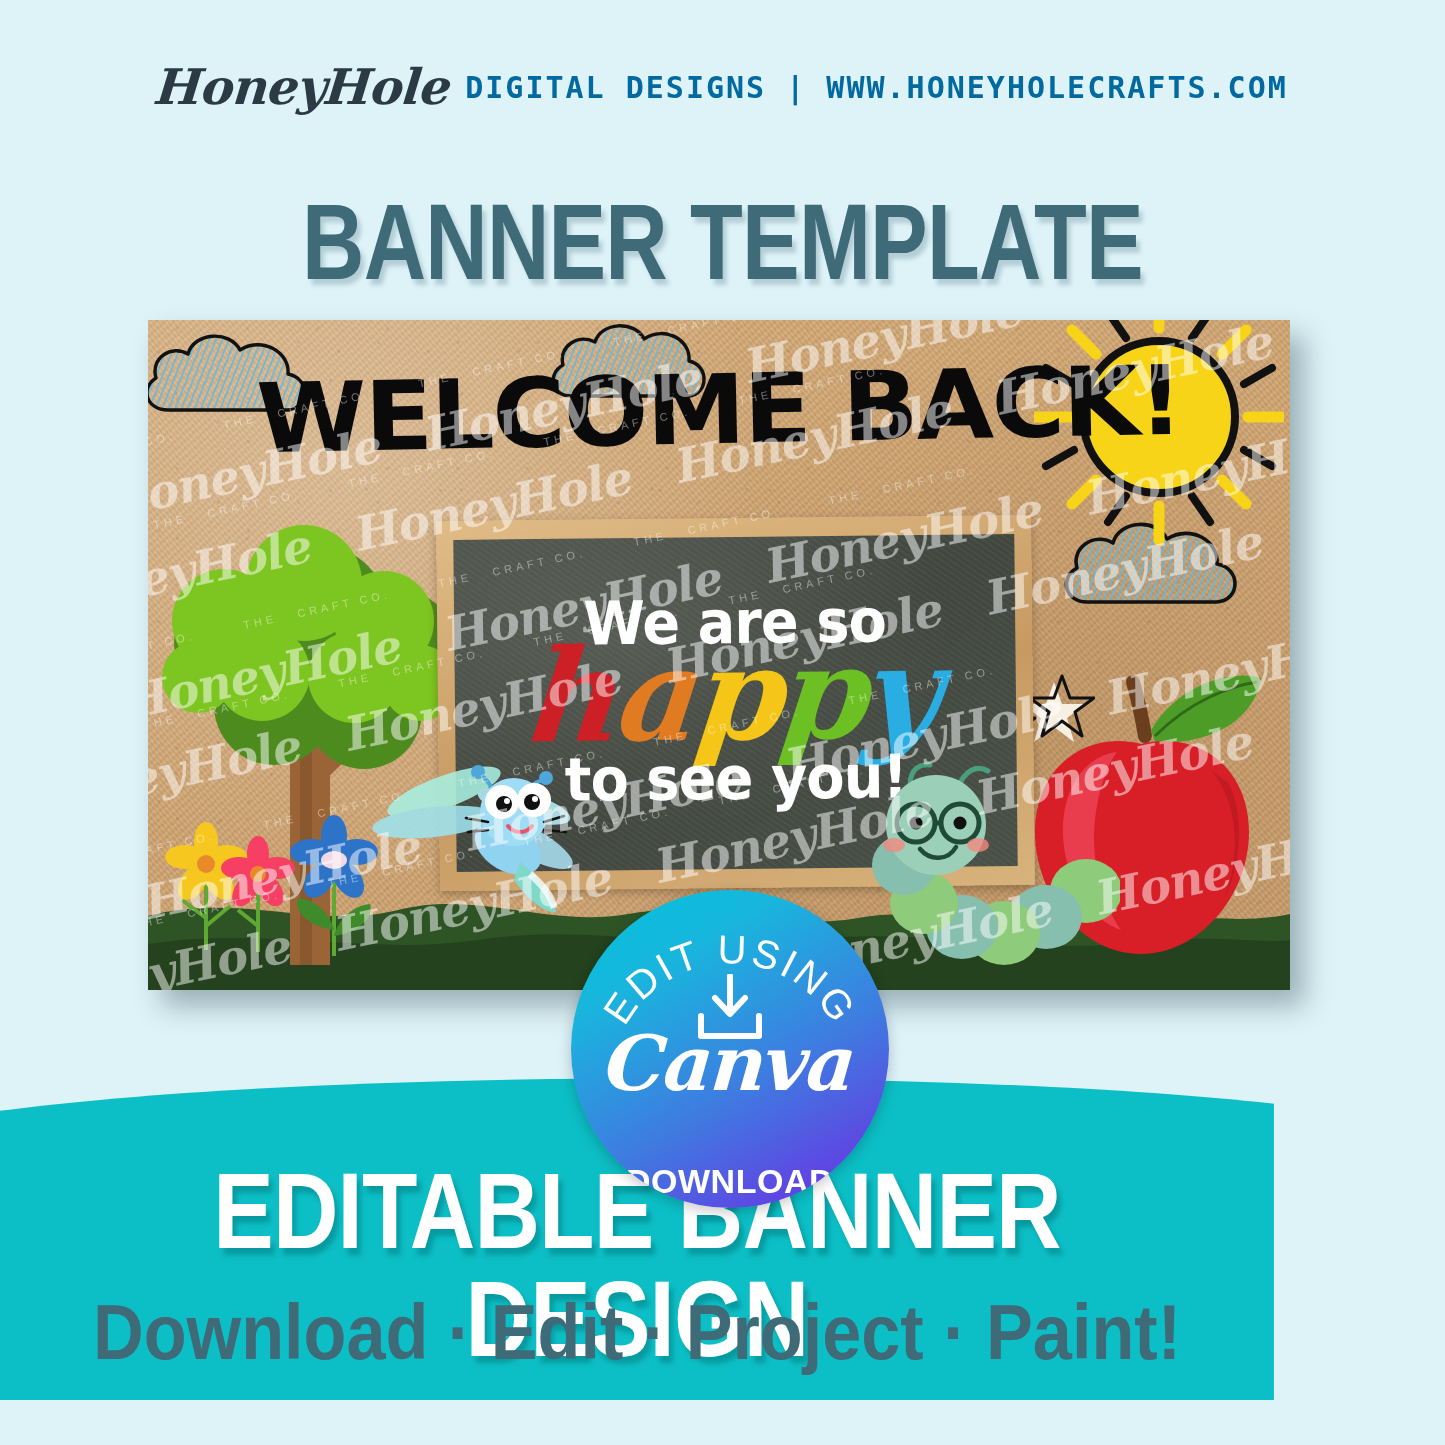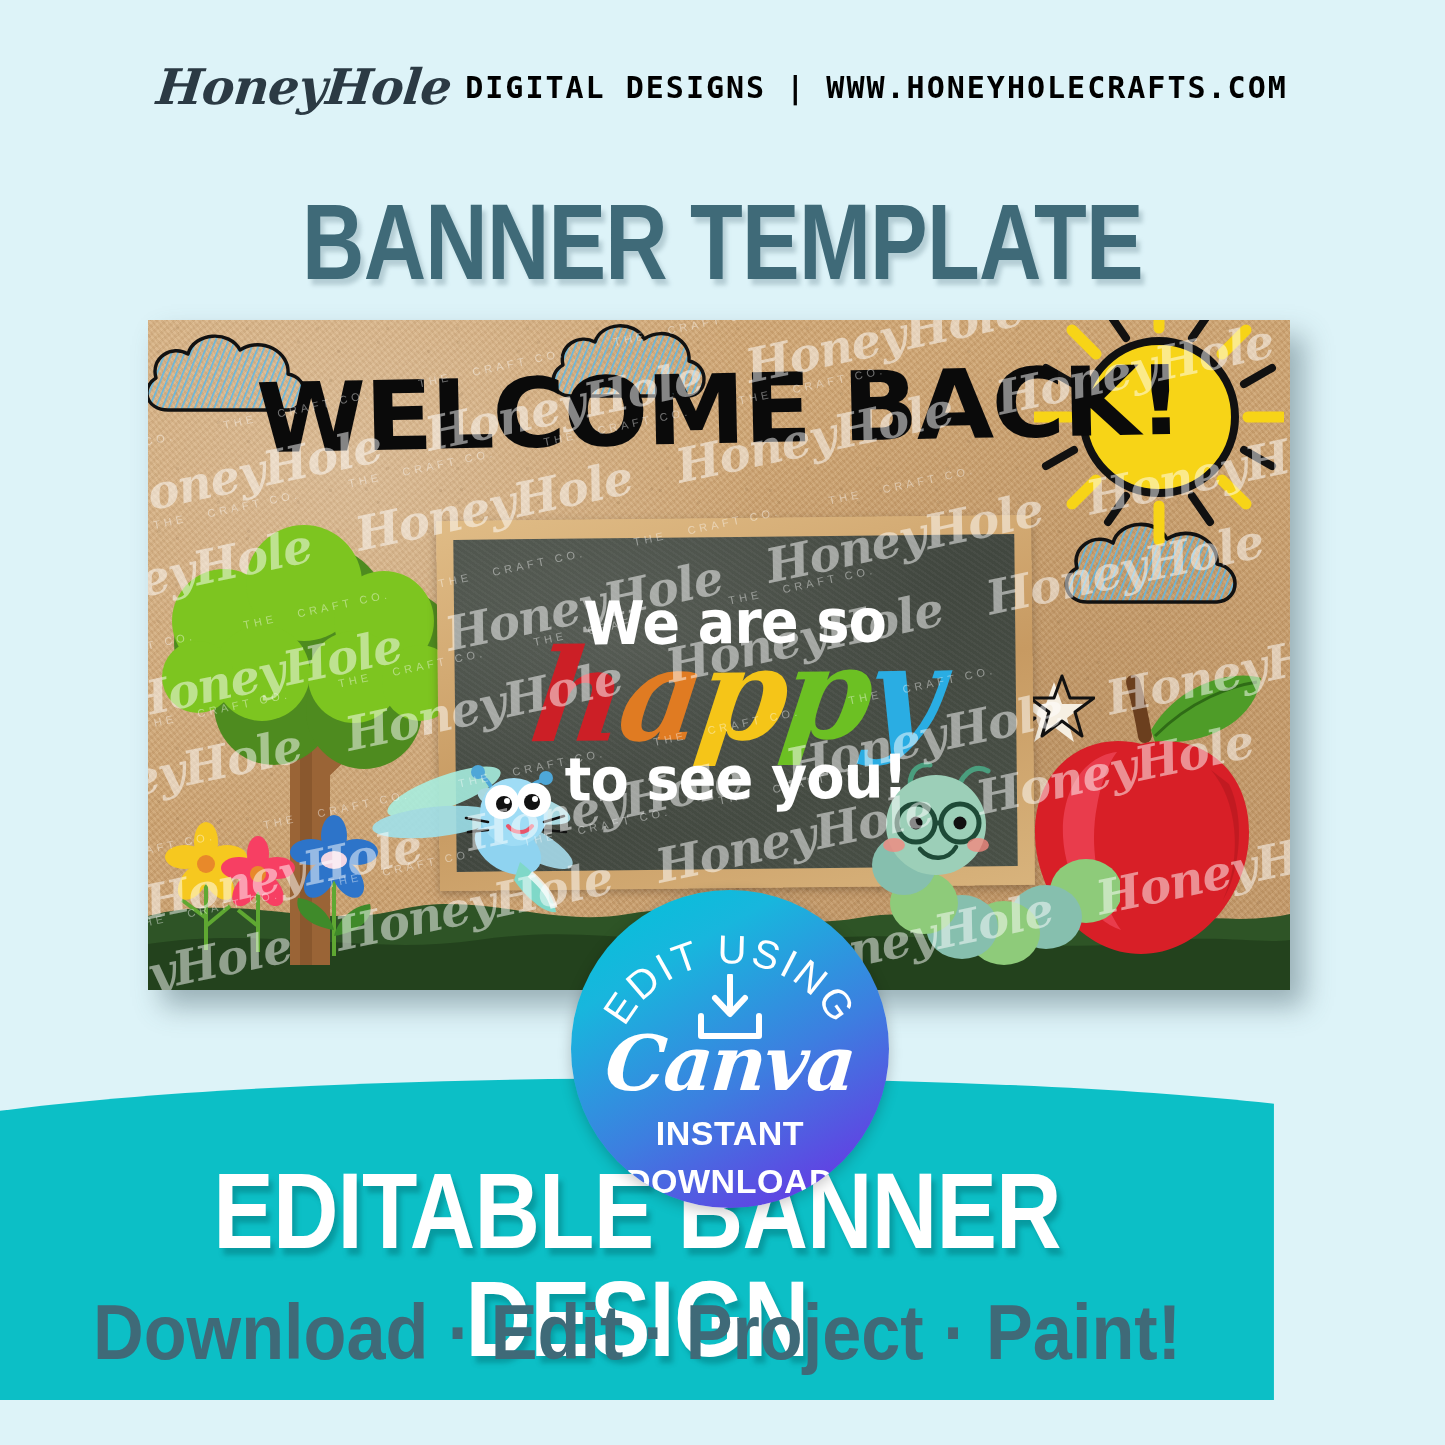--- a/index.html
+++ b/index.html
@@ -19,21 +19,21 @@
   }
   .brand-script{
     font-family:"DejaVu Serif", serif;
     font-style:italic; font-weight:700;
     font-size:49px; color:#2b3a44;
     letter-spacing:-1px;
     transform:skewX(-6deg);
   }
   .brand-rest{
     font-family:"DejaVu Sans Mono", monospace;
-    font-size:30px; font-weight:700; color:#000000;
+    font-size:30px; font-weight:700; color:#0369a1;
     letter-spacing:2.0px;
   }
 
   
   .title{
     position:absolute; top:188px; left:0; width:100%;
     text-align:center;
     font-family:"Liberation Sans", sans-serif;
     font-weight:700;
     font-size:108px;
@@ -495,15 +495,14 @@
     </text>
   </svg>
   <svg class="dl-icon" viewBox="0 0 74 66">
     <g stroke="#fff" stroke-width="6" fill="none" stroke-linecap="round" stroke-linejoin="round">
       <line x1="37" y1="2" x2="37" y2="38"></line>
       <polyline points="22,24 37,40 52,24"></polyline>
       <polyline points="8,42 8,62 66,62 66,42"></polyline>
     </g>
   </svg>
   <div class="canva-word">Canva</div>
-  <div class="canva-l1">INSTANT</div>
   <div class="canva-l2">DOWNLOAD</div>
 </div>
 
 </body></html>

